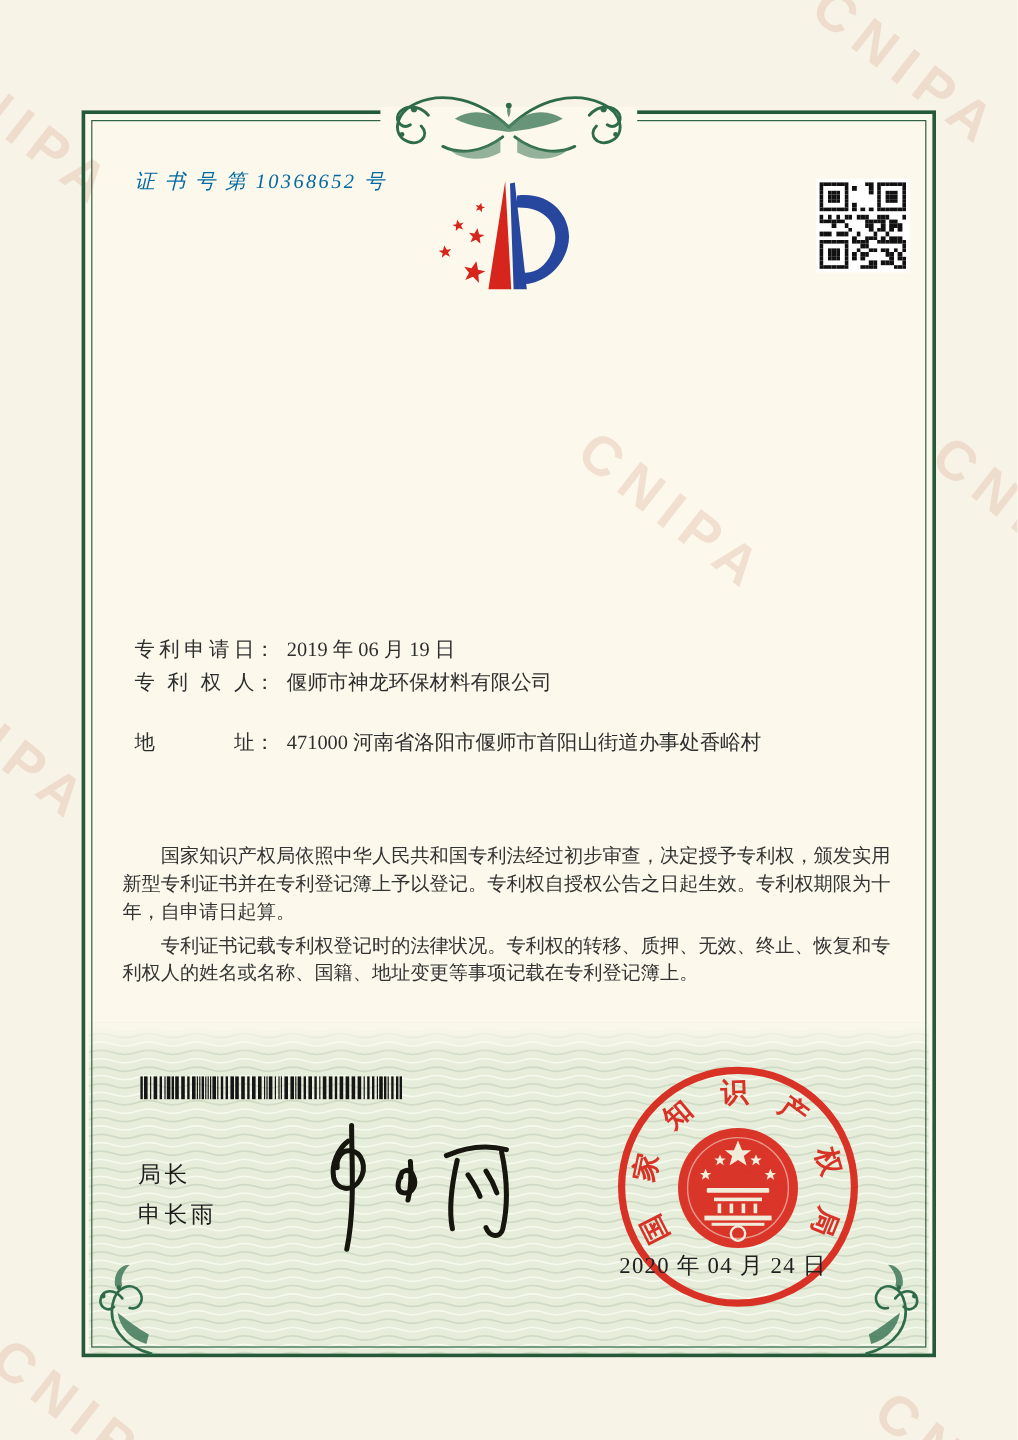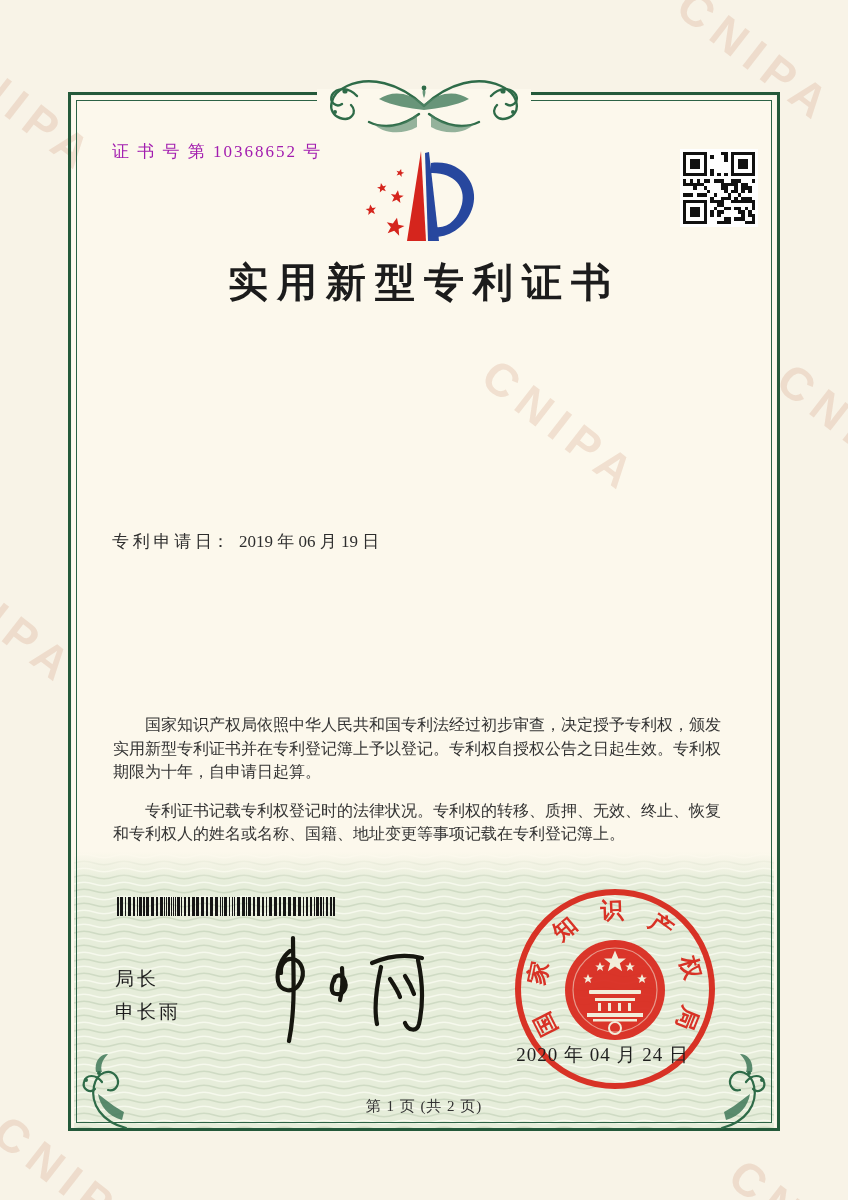--- a/index.html
+++ b/index.html
@@ -10,33 +10,33 @@
       font-size:46px;font-weight:bold;letter-spacing:9px;color:rgba(214,170,142,0.30);
       transform:rotate(38deg);transform-origin:left top;white-space:nowrap;}
   .band{position:absolute;left:74px;top:852px;width:700px;height:276px;background:#e6edda;z-index:1;}
   .band-fade{position:absolute;left:74px;top:852px;width:700px;height:30px;z-index:1;
       background:linear-gradient(#fcf8ec,rgba(252,248,236,0));}
   .frame-outer{position:absolute;left:68px;top:92px;width:712px;height:1039px;border:3px solid #24593a;
       box-sizing:border-box;z-index:2;pointer-events:none;}
   .frame-inner{position:absolute;left:76px;top:100px;width:696px;height:1023px;border:1px solid #2c6245;
       box-sizing:border-box;z-index:2;pointer-events:none;}
   .ornament{position:absolute;z-index:3;}
-  .cert-no{position:absolute;left:112px;top:140px;font-size:17px;letter-spacing:2px;color:#a21caf;z-index:4;}
+  .cert-no{position:absolute;left:112px;top:140px;font-size:17px;letter-spacing:2px;color:#0369a1;z-index:4;font-style:italic;}
   .logo{position:absolute;left:362px;top:147px;z-index:4;}
   .qr{position:absolute;left:680px;top:149px;width:72px;height:72px;background:#ffffff;padding:3px;
       display:grid;grid-template-columns:repeat(21,1fr);grid-template-rows:repeat(21,1fr);z-index:4;}
   .qr div.on{background:#111111;}
   .title{position:absolute;left:68px;top:255px;width:712px;text-align:center;font-size:40px;font-weight:bold;
       letter-spacing:9px;color:#1c1c1c;z-index:4;}
   .frow{position:absolute;left:112px;font-size:17px;color:#2e2e2e;z-index:4;white-space:nowrap;}
   .flabel{display:inline-block;width:100px;text-align:justify;text-align-last:justify;}
   .fvalue{margin-left:10px;}
   .pair2{position:absolute;left:326px;top:0;white-space:nowrap;}
   .paras{position:absolute;left:98px;top:698px;width:652px;font-size:16px;line-height:23.5px;color:#333333;z-index:4;}
-  .paras p{margin:15px;text-indent:2em;}
+  .paras p{margin:4px;text-indent:2em;}
   .barcode{position:absolute;left:117px;top:897px;height:19px;display:flex;align-items:stretch;z-index:4;}
   .barcode .bar{background:#151515;height:19px;}
   .officer{position:absolute;left:115px;font-size:19px;letter-spacing:3px;color:#1c1c1c;z-index:4;
       font-family:"Liberation Sans","DejaVu Sans",sans-serif;}
   .sig{position:absolute;left:238px;top:933px;z-index:4;}
   .seal{position:absolute;left:510px;top:884px;width:210px;height:210px;z-index:4;opacity:.94;}
   .seal-char{position:absolute;width:26px;height:26px;line-height:26px;text-align:center;font-size:23px;
       font-weight:bold;color:#d8271b;}
   .seal-date{position:absolute;left:505px;top:1042px;width:195px;text-align:center;font-size:19px;
       letter-spacing:1px;color:#1f1f1f;z-index:5;}
@@ -627,24 +627,29 @@
       <div class="on"></div>
       <div></div>
       <div></div>
       <div></div>
       <div></div>
       <div class="on"></div>
       <div class="on"></div>
       <div class="on"></div>
     </div>
 
-  <div class="title">实用新型专利证书</div>
 
   <div class="frow" style="top:530px">
     <span class="flabel">专利申请日</span><span>：</span><span class="fvalue">2019 年 06 月 19 日</span>
+  </div>
+  <div class="frow" style="top:557px">
+    <span class="flabel">专利权人</span><span>：</span><span class="fvalue">偃师市神龙环保材料有限公司</span>
+  </div>
+  <div class="frow" style="top:607px">
+    <span class="flabel">地址</span><span>：</span><span class="fvalue">471000  河南省洛阳市偃师市首阳山街道办事处香峪村</span>
   </div>
 
   <div class="paras">
     <p>国家知识产权局依照中华人民共和国专利法经过初步审查，决定授予专利权，颁发实用新型专利证书并在专利登记簿上予以登记。专利权自授权公告之日起生效。专利权期限为十年，自申请日起算。</p>
     <p>专利证书记载专利权登记时的法律状况。专利权的转移、质押、无效、终止、恢复和专利权人的姓名或名称、国籍、地址变更等事项记载在专利登记簿上。</p>
   </div>
 
   <div class="barcode">
       <div class="bar" style="width: 2px; margin-right: 1px;"></div>
       <div class="bar" style="width: 3px; margin-right: 2px;"></div>
@@ -753,15 +758,14 @@
         <span class="seal-char" style="left: 15.7045px; top: 75.7829px; transform: rotate(-78deg);">家</span>
         <span class="seal-char" style="left: 41.8626px; top: 32.2485px; transform: rotate(-40deg);">知</span>
         <span class="seal-char" style="left: 89.2778px; top: 14.0475px; transform: rotate(-2deg);">识</span>
         <span class="seal-char" style="left: 137.847px; top: 28.8967px; transform: rotate(36deg);">产</span>
         <span class="seal-char" style="left: 166.978px; top: 70.5003px; transform: rotate(74deg);">权</span>
         <span class="seal-char" style="left: 164.32px; top: 121.219px; transform: rotate(112deg);">局</span>
       </div>
   </div>
   <div class="seal-date">2020 年 04 月 24 日</div>
 
-  <div class="page-footer">第 1 页 (共 2 页)</div>
 
 </div>
 
 </body></html>

